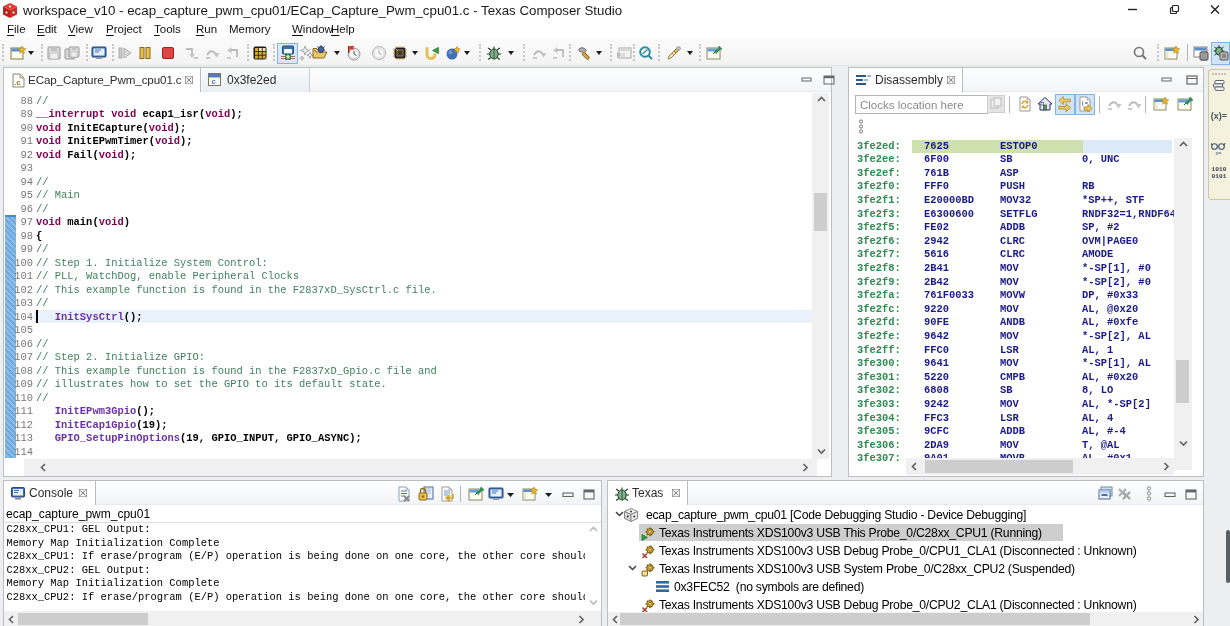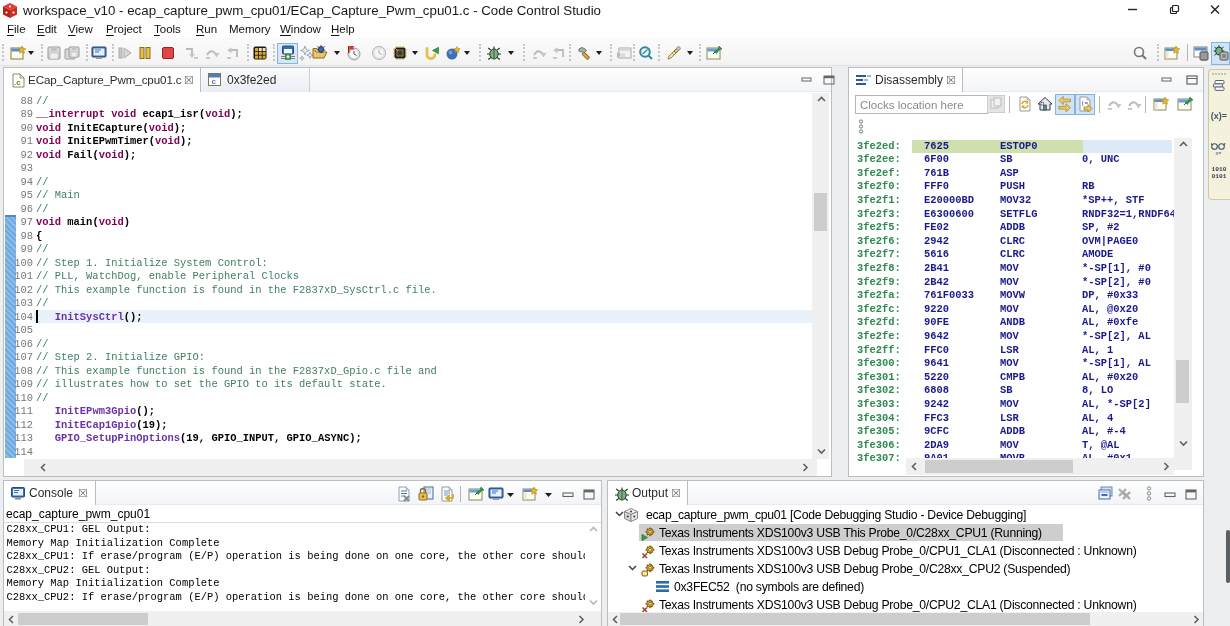--- a/index.html
+++ b/index.html
@@ -42,36 +42,36 @@
 <body>
 <div class="abs" id="titlebar"></div>
 <svg class="abs" style="left:2px;top:3px" width="16" height="15" viewBox="0 0 16 15">
  <polygon points="8,0 15,3.5 8,7 1,3.5" fill="#e03c31"></polygon>
  <polygon points="1,3.5 8,7 8,15 1,11.5" fill="#b5231a"></polygon>
  <polygon points="15,3.5 8,7 8,15 15,11.5" fill="#cf2e24"></polygon>
  <circle cx="8" cy="3.5" r="1.1" fill="#fff"></circle>
     <circle cx="4.5" cy="9.5" r="1.1" fill="#fff"></circle>
     <circle cx="11.5" cy="9.5" r="1.1" fill="#fff"></circle>
 </svg>
-<div class="abs" id="title-text">workspace_v10 - ecap_capture_pwm_cpu01/ECap_Capture_Pwm_cpu01.c - Code Control Studio</div>
+<div class="abs" id="title-text">workspace_v10 - ecap_capture_pwm_cpu01/ECap_Capture_Pwm_cpu01.c - Texas Composer Studio</div>
 <svg class="abs" style="left:1120px;top:3px" width="110" height="16" viewBox="0 0 110 16">
  <line x1="8" y1="6.5" x2="17" y2="6.5" stroke="#222" stroke-width="1.4"></line>
  <rect x="50.5" y="4.5" width="6" height="6" rx="1" fill="#fff" stroke="#222" stroke-width="1.2"></rect>
  <rect x="52.5" y="2.5" width="6" height="6" rx="1" fill="#fff" stroke="#222" stroke-width="1.2"></rect>
  <path d="M91 2.5 l8 8 M99 2.5 l-8 8" stroke="#222" stroke-width="1.4"></path>
 </svg>
 <div class="abs" id="menubar"></div>
 <div class="menu-item" style="left:7px"><u>F</u>ile</div>
 <div class="menu-item" style="left:37px"><u>E</u>dit</div>
 <div class="menu-item" style="left:68px"><u>V</u>iew</div>
 <div class="menu-item" style="left:106px"><u>P</u>roject</div>
 <div class="menu-item" style="left:154px"><u>T</u>ools</div>
 <div class="menu-item" style="left:196px"><u>R</u>un</div>
 <div class="menu-item" style="left:229px">Memory</div>
-<div class="menu-item" style="left:280px"><u>W</u>indow</div>
+<div class="menu-item" style="left:292px"><u>W</u>indow</div>
 <div class="menu-item" style="left:331px"><u>H</u>elp</div>
 <div class="abs" id="toolbar"></div>
 <div id="toolbar-icons">
     <div class="tsep" style="left: 2px;"></div>
     <div style="position: absolute; left: 10px; top: 45px; line-height: 0;"><svg width="16" height="16" viewBox="0 0 16 16">
         <rect x="1" y="3" width="12" height="11" fill="#fdfdf2" stroke="#8a7a30"></rect>
         <rect x="1.5" y="3.5" width="11" height="3" fill="#5a8ecb"></rect>
         <path d="M12 1 l1.2 2.4 2.6.4-1.9 1.8.5 2.6-2.4-1.3-2.3 1.3.4-2.6-1.9-1.8 2.6-.4z" fill="#e8b820" stroke="#a07818" stroke-width=".5"></path>
       </svg></div>
     <div class="tdd" style="left: 28px;"></div>
@@ -549,21 +549,21 @@
 <div class="panel" id="debug" style="left:607px;top:480px;width:597px;height:146px;border-bottom:none">
   <div class="tabbar"></div>
   <div class="tab-active" style="width:80px"></div>
   <div id="debug-tab-icon">
       <div style="position: absolute; left: 6px; top: 5px; line-height: 0;"><svg width="16" height="16" viewBox="0 0 16 16">
           <ellipse cx="8" cy="9" rx="4.2" ry="5" fill="#7fb08a" stroke="#1d3d1d"></ellipse>
           <path d="M8 4 v-2.5 M4.8 5 l-2.6-2 M11.2 5 l2.6-2 M3.8 9 h-2.8 M12.2 9 h2.8 M4.8 12.5 l-2.6 2 M11.2 12.5 l2.6 2" stroke="#1d3d1d" stroke-width="1.1"></path>
           <path d="M8 4.5 v9" stroke="#1d3d1d" stroke-width=".7"></path>
         </svg></div>
     </div>
-  <div class="tab-label" style="left:24px">Output</div>
+  <div class="tab-label" style="left:24px">Texas</div>
   <div class="tab-close" style="left:63px">☒</div>
   <div id="debug-toolbar">
       <div style="position: absolute; left: 490px; top: 5px; line-height: 0;"><svg width="16" height="16" viewBox="0 0 16 16">
           <rect x="3" y="1" width="11" height="9" fill="#cfe0f2" stroke="#6a8ab0"></rect>
           <rect x="1" y="4" width="11" height="9" fill="#e8f0fa" stroke="#4a6a9a"></rect>
           <rect x="1.5" y="4.5" width="10" height="2.5" fill="#b8d0ea"></rect>
           <path d="M3.5 9 h6" stroke="#2a4a8a" stroke-width="1.6"></path>
         </svg></div>
       <div style="position: absolute; left: 509px; top: 5px; line-height: 0;"><svg width="16" height="16" viewBox="0 0 16 16">
           <path d="M2 3 l7 7 M9 3 l-7 7" stroke="#b0b0b0" stroke-width="2.4"></path>
@@ -619,21 +619,21 @@
         </svg></div>
       <div style="position: absolute; left: 33px; top: 81px; line-height: 0;"><svg width="15" height="15" viewBox="0 0 15 15">
           <circle cx="9" cy="5.8" r="3.2" fill="#e8b838" stroke="#7a5c10"></circle>
           <circle cx="9" cy="5.8" r="1.4" fill="#fdf2c8" stroke="#7a5c10" stroke-width=".8"></circle>
           <g stroke="#7a5c10" stroke-width="1.4">
             <path d="M9 1.4 v1.4 M9 8.8 v1.4 M4.6 5.8 h1.4 M12 5.8 h1.4 M5.9 2.7 l1 1 M11.1 2.7 l-1 1 M5.9 8.9 l1-1 M11.1 8.9 l-1-1"></path>
           </g>
           <rect x="1" y="9" width="5.5" height="5" rx="1" fill="#e8c04a" stroke="#8c6d1f"></rect>
           <path d="M2.8 10 v3 M4.8 10 v3" stroke="#fff" stroke-width="1.1"></path>
         </svg></div>
-      <div class="trow" style="left: 51px; top: 81px;">Texas Instruments XDS100v3 USB Debug Probe_0/C28xx_CPU2 (Suspended)</div>
+      <div class="trow" style="left: 51px; top: 81px;">Texas Instruments XDS100v3 USB System Probe_0/C28xx_CPU2 (Suspended)</div>
       <div style="position: absolute; left: 48px; top: 99px; line-height: 0;"><svg width="13" height="13" viewBox="0 0 13 13">
           <rect x="0" y="1" width="13" height="2.6" fill="#2b6bab"></rect>
           <rect x="0" y="5.2" width="13" height="2.6" fill="#2b6bab"></rect>
           <rect x="0" y="9.4" width="13" height="2.6" fill="#2b6bab"></rect>
         </svg></div>
       <div class="trow" style="left: 66px; top: 99px;">0x3FEC52&nbsp;&nbsp;(no symbols are defined)</div>
       <div style="position: absolute; left: 33px; top: 117px; line-height: 0;"><svg width="15" height="15" viewBox="0 0 15 15">
           <circle cx="9" cy="5.8" r="3.2" fill="#e8b838" stroke="#7a5c10"></circle>
           <circle cx="9" cy="5.8" r="1.4" fill="#fdf2c8" stroke="#7a5c10" stroke-width=".8"></circle>
           <g stroke="#7a5c10" stroke-width="1.4">

